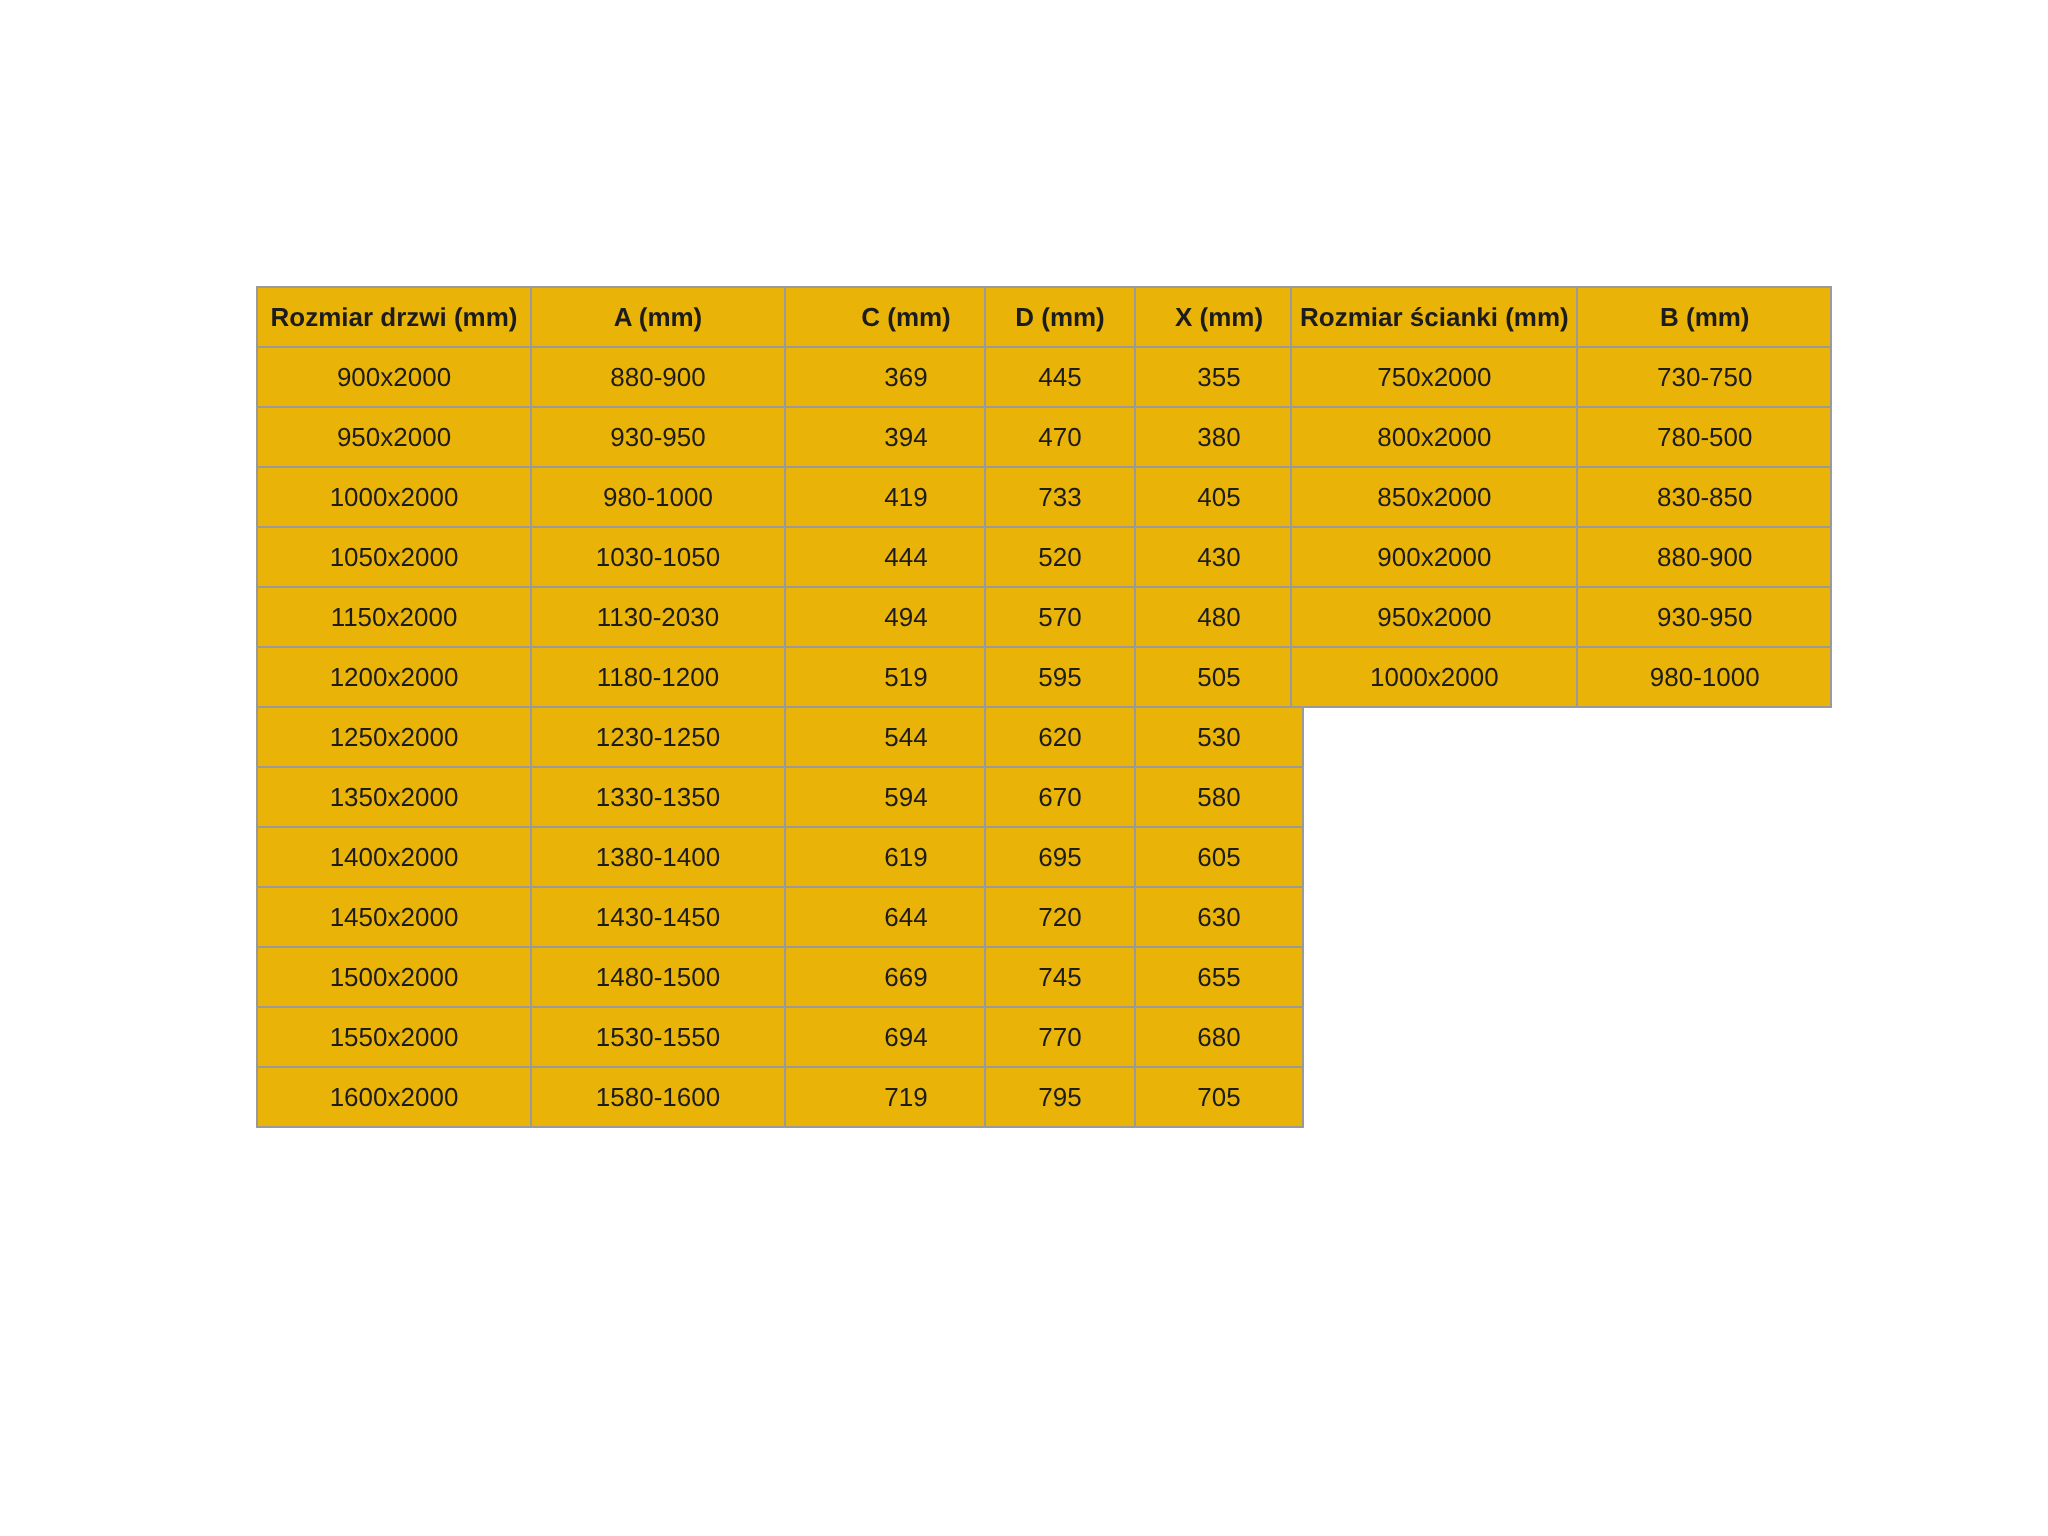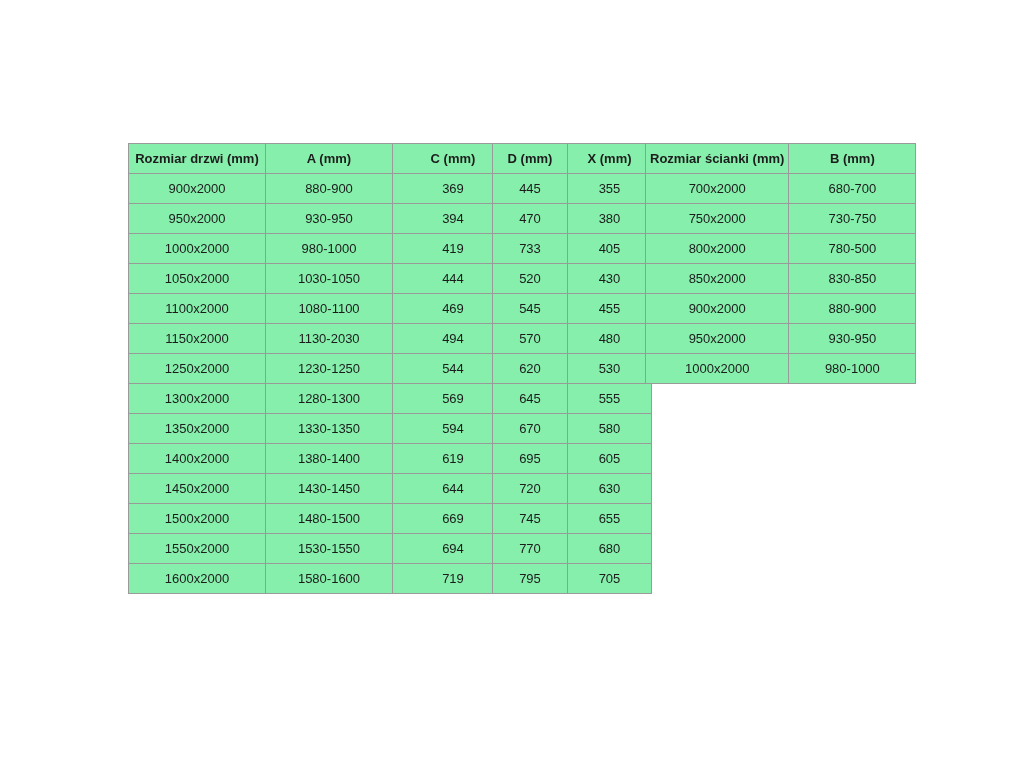--- a/index.html
+++ b/index.html
@@ -15,21 +15,21 @@
     font-family: "Liberation Sans", sans-serif;
     color: #1c1c1c;
     overflow: hidden;
   }
   table.spec-table {
     position: absolute;
     border-collapse: collapse;
     table-layout: fixed;
     font-size: 13px;
     color: #1c1c1c;
-    background: #86efac;
+    background: #eab308;
   }
   table.spec-table th,
   table.spec-table td {
     border: 1px solid #9a9a9a;
     text-align: center;
     vertical-align: middle;
     height: 29px;
     padding: 0 4px;
     font-weight: 400;
     white-space: nowrap;
@@ -87,46 +87,39 @@
           <td>405</td>
         </tr>
         <tr>
           <td>1050x2000</td>
           <td>1030-1050</td>
           <td>444</td>
           <td>520</td>
           <td>430</td>
         </tr>
         <tr>
-          <td>1100x2000</td>
-          <td>1080-1100</td>
-          <td>469</td>
-          <td>545</td>
-          <td>455</td>
-        </tr>
-        <tr>
           <td>1150x2000</td>
           <td>1130-2030</td>
           <td>494</td>
           <td>570</td>
           <td>480</td>
         </tr>
         <tr>
+          <td>1200x2000</td>
+          <td>1180-1200</td>
+          <td>519</td>
+          <td>595</td>
+          <td>505</td>
+        </tr>
+        <tr>
           <td>1250x2000</td>
           <td>1230-1250</td>
           <td>544</td>
           <td>620</td>
           <td>530</td>
-        </tr>
-        <tr>
-          <td>1300x2000</td>
-          <td>1280-1300</td>
-          <td>569</td>
-          <td>645</td>
-          <td>555</td>
         </tr>
         <tr>
           <td>1350x2000</td>
           <td>1330-1350</td>
           <td>594</td>
           <td>670</td>
           <td>580</td>
         </tr>
         <tr>
           <td>1400x2000</td>
@@ -167,24 +160,20 @@
     </table>
   <table id="wall-table" class="spec-table">
       <thead>
         <tr>
           <th>Rozmiar ścianki (mm)</th>
           <th>B (mm)</th>
         </tr>
       </thead>
       <tbody>
         <tr>
-          <td>700x2000</td>
-          <td>680-700</td>
-        </tr>
-        <tr>
           <td>750x2000</td>
           <td>730-750</td>
         </tr>
         <tr>
           <td>800x2000</td>
           <td>780-500</td>
         </tr>
         <tr>
           <td>850x2000</td>
           <td>830-850</td>

